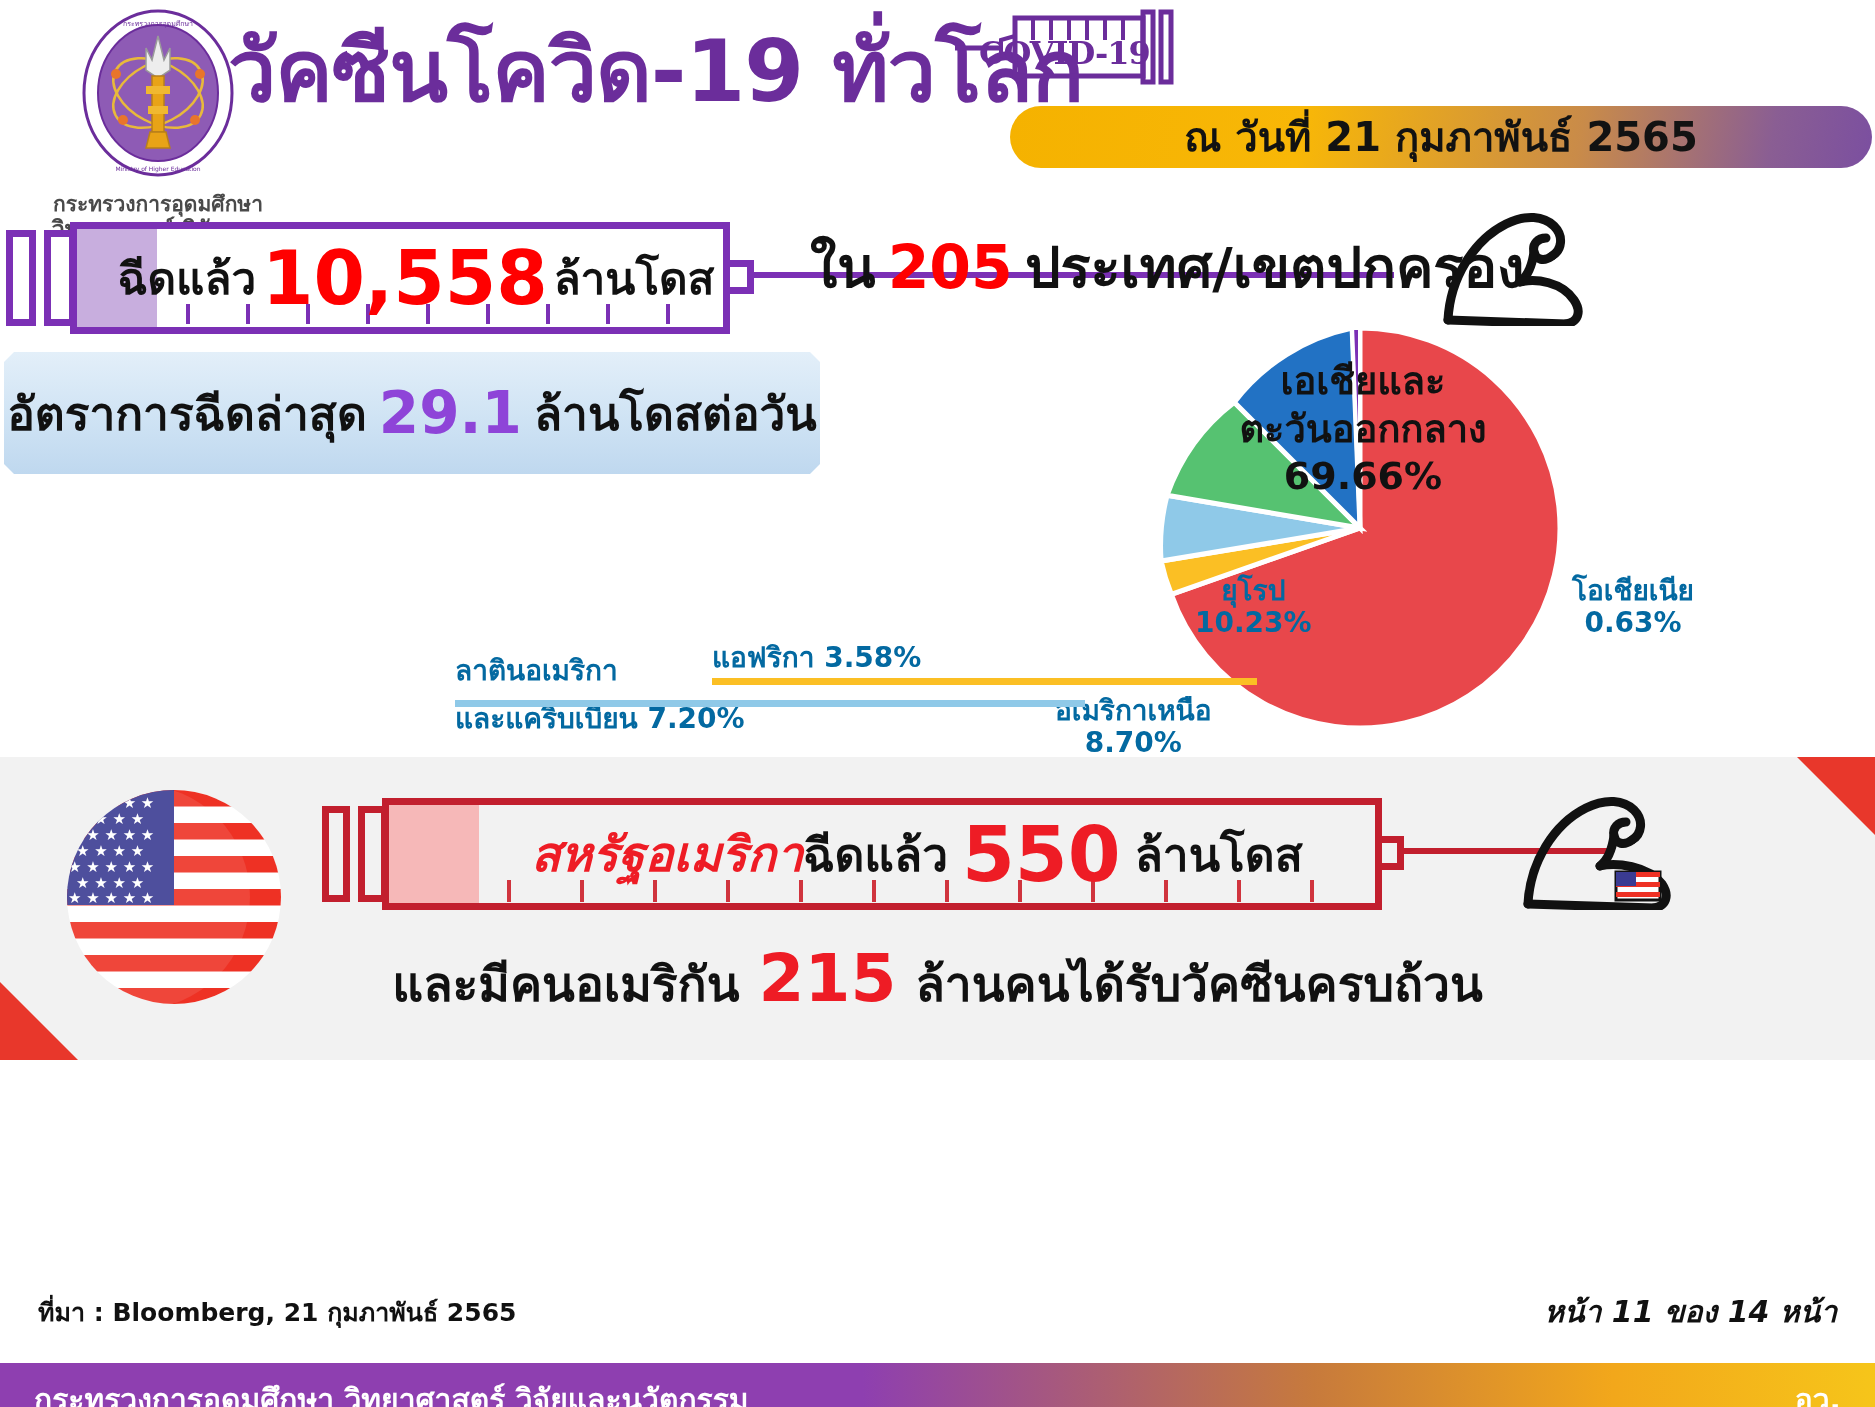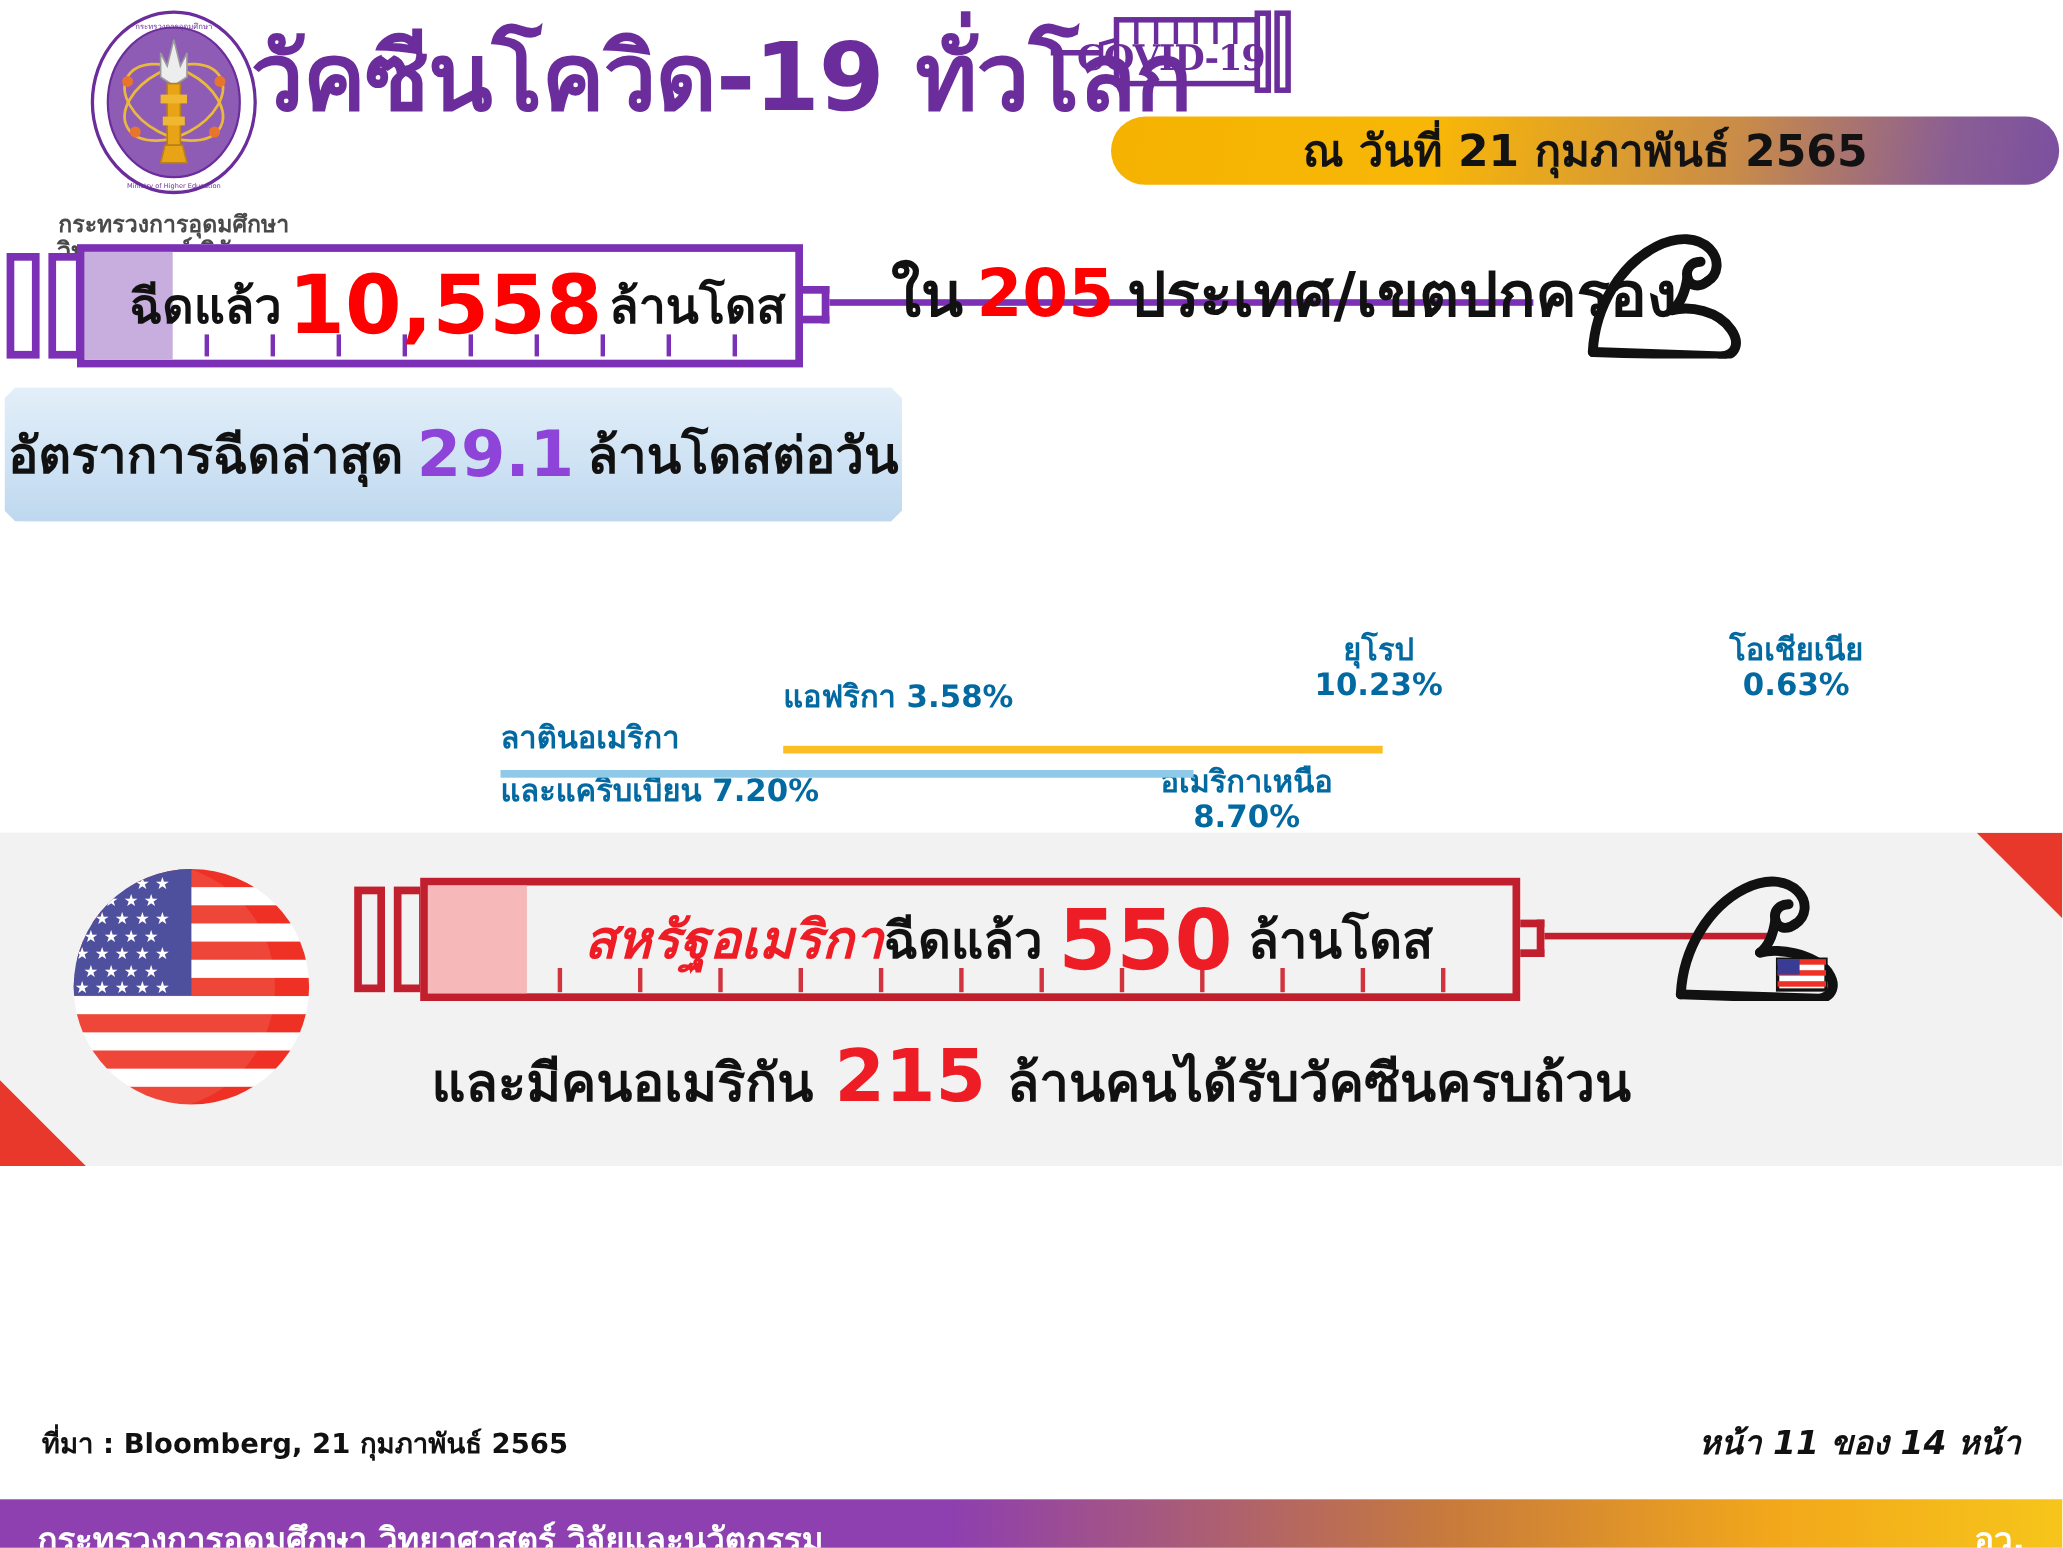--- a/index.html
+++ b/index.html
@@ -85,21 +85,21 @@
   .pie-wrap svg { display: block; overflow: visible; }
   .pie-center-label {
     position: absolute; left: 268px; top: 40px; width: 330px;
     text-align: center; font-size: 38px; font-weight: bold; color: #111; line-height: 1.25;
   }
   .pie-lbl { position: absolute; font-size: 28px; font-weight: bold; color: #0369a1;
      white-space: nowrap; line-height: 1.15; }
   .lbl-europe { left: 1195px; top: 575px; text-align: center; }
   .lbl-oceania { left: 1572px; top: 575px; text-align: center; }
   .lbl-north { left: 1055px; top: 695px; text-align: center; }
-  .lbl-africa { left: 712px; top: 618px; }
+  .lbl-africa { left: 712px; top: 642px; }
   .lbl-latin { left: 455px; top: 655px; }
   .leader { position: absolute; height: 7px; }
   .leader-africa { left: 712px; top: 678px; width: 545px; background: #FBBF24; }
   .leader-latin  { left: 455px; top: 700px; width: 630px; background: #8FC9E8; }
 
   
   .usa-band { position: absolute; left: 0; top: 757px; width: 1875px; height: 303px; background: #F2F2F2; overflow: hidden; }
   .corner-tr { position: absolute; right: 0; top: 0; width: 0; height: 0;
      border-top: 78px solid #E8372B; border-left: 78px solid transparent; }
   .corner-bl { position: absolute; left: 0; bottom: 0; width: 0; height: 0;
@@ -234,20 +234,41 @@
       <path d="M8 124 L126 128" fill="none" stroke="#111" stroke-width="9" stroke-linecap="round"></path>
     </svg>
   </div>
 
   <div class="ratebar">
     <span class="t">อัตราการฉีดล่าสุด</span>
     <span class="v">29.1</span>
     <span class="t">ล้านโดสต่อวัน</span>
   </div>
 
+  <div class="pie-wrap">
+    <svg width="640" height="420" viewBox="0 0 640 420">
+
+      <path d="M430 210 L430 10 A200 200 0 1 1 241.3 276.3 Z" fill="#E8474B" stroke="#ffffff" stroke-width="5"></path>
+
+      <path d="M430 210 L241.3 276.3 A200 200 0 0 1 231.1 243.0 Z" fill="#FBBF24" stroke="#ffffff" stroke-width="5"></path>
+
+      <path d="M430 210 L231.1 243.0 A200 200 0 0 1 237.1 177.3 Z" fill="#8FC9E8" stroke="#ffffff" stroke-width="5"></path>
+
+      <path d="M430 210 L237.1 177.3 A200 200 0 0 1 304.3 84.2 Z" fill="#56C271" stroke="#ffffff" stroke-width="5"></path>
+
+      <path d="M430 210 L304.3 84.2 A200 200 0 0 1 422.1 10.1 Z" fill="#2272C4" stroke="#ffffff" stroke-width="5"></path>
+
+      <path d="M430 210 L422.1 10.1 A200 200 0 0 1 430 10 Z" fill="#7B30B5" stroke="#ffffff" stroke-width="4"></path>
+    </svg>
+    <div class="pie-center-label">
+      <div>เอเชียและ</div>
+      <div>ตะวันออกกลาง</div>
+      <div>69.66%</div>
+    </div>
+  </div>
 
   <div class="pie-lbl lbl-europe">
     <div>ยุโรป</div>
     <div>10.23%</div>
   </div>
 
   <div class="pie-lbl lbl-oceania">
     <div>โอเชียเนีย</div>
     <div>0.63%</div>
   </div>

